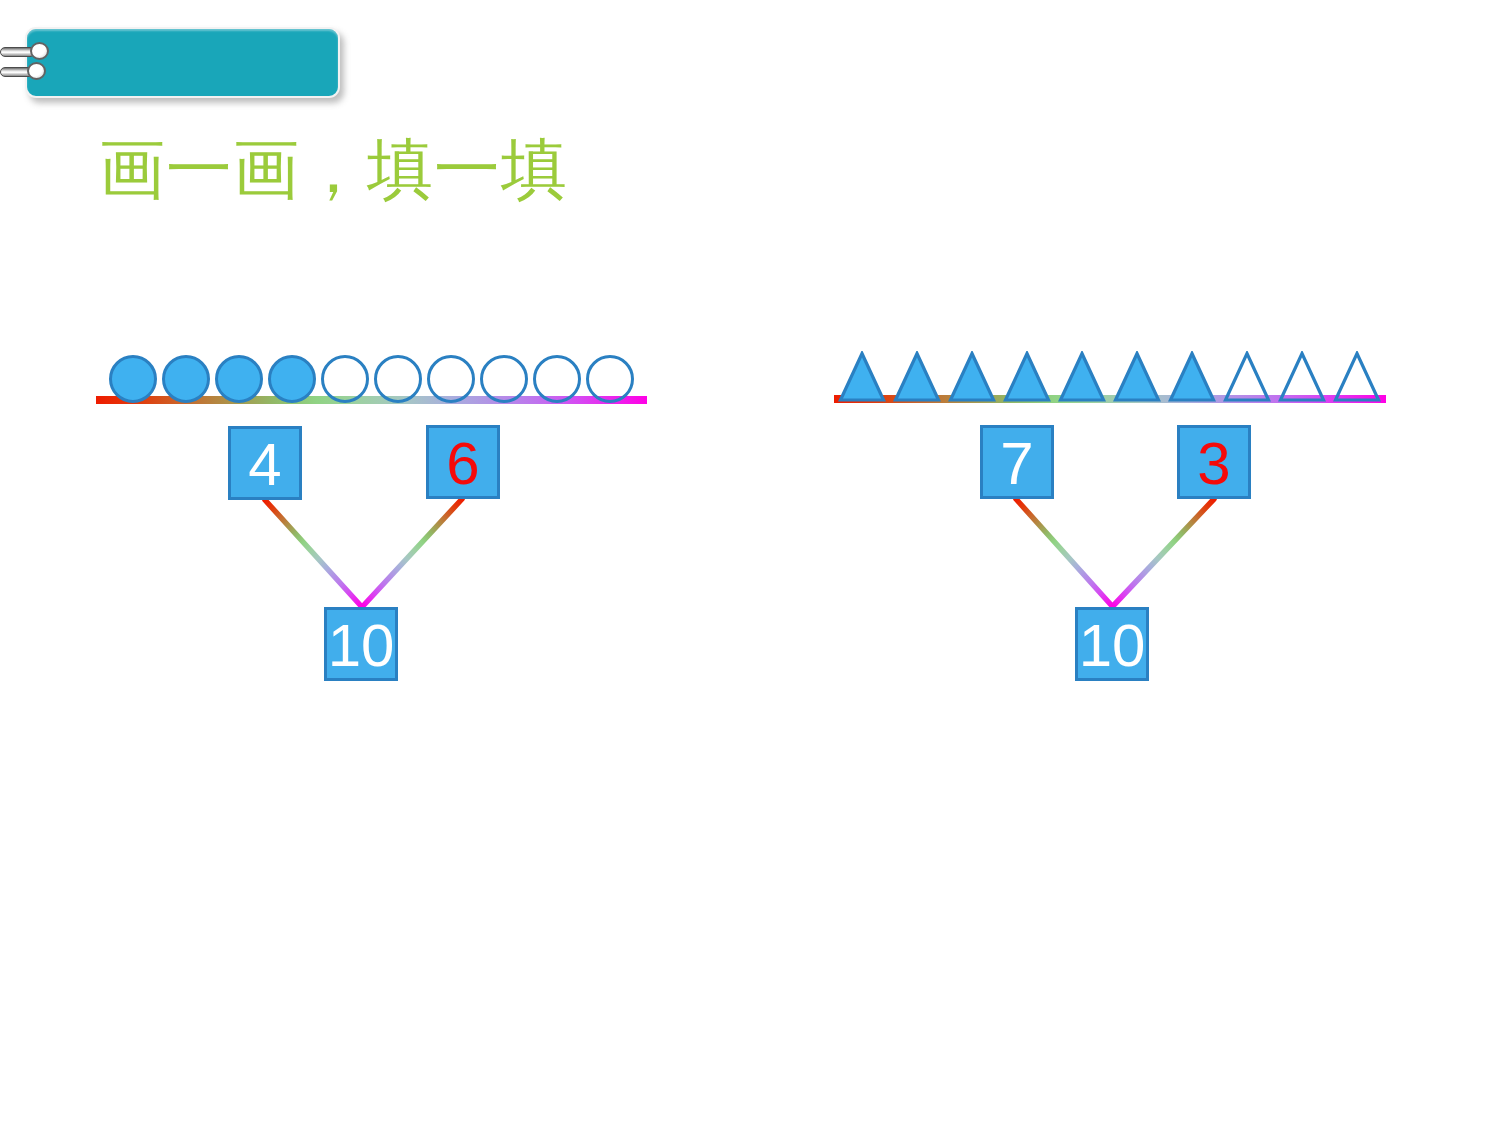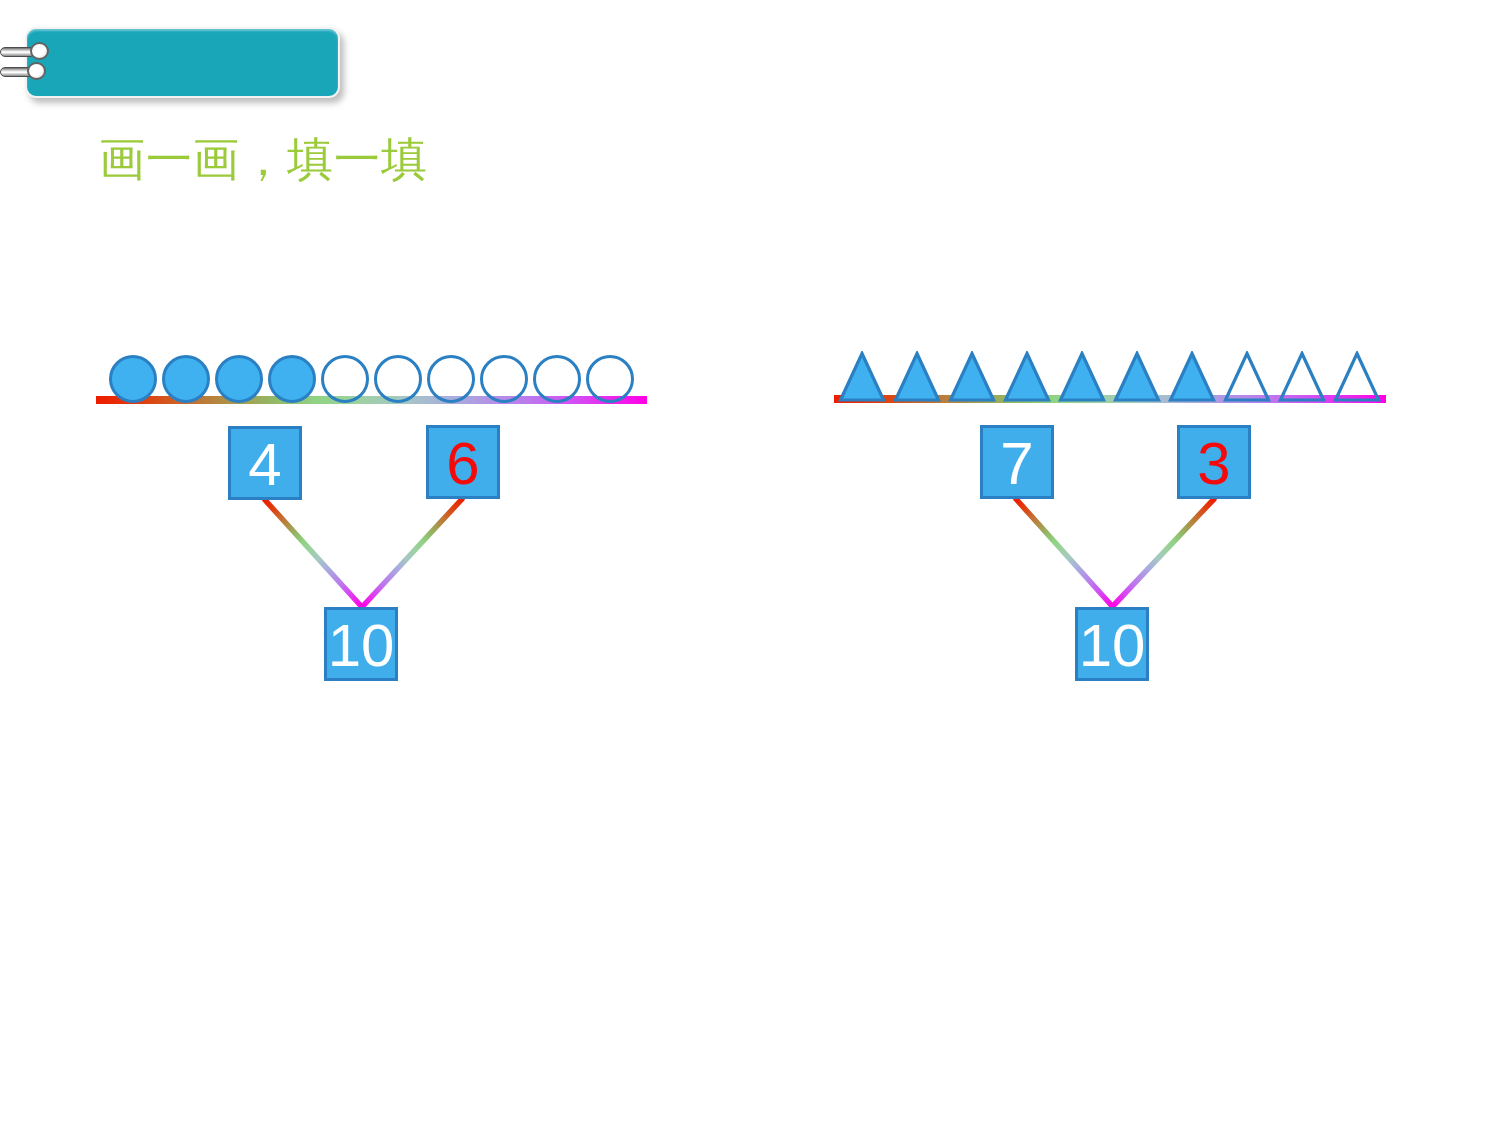--- a/index.html
+++ b/index.html
@@ -25,21 +25,21 @@
     position:absolute;width:19px;height:18px;border-radius:50%;z-index:4;
     background:radial-gradient(circle at 38% 32%,#ffffff 55%,#dcdcdc 85%,#c4c4c4);
     border:2px solid #636363;box-sizing:border-box;
   }
   .head1{left:30px;top:42px;}
   .head2{left:27px;top:62px;}
   
   .title{
     position:absolute;left:99px;top:134px;z-index:2;
     font-family:"DejaVu Serif","Liberation Serif",serif;
-    font-size:46px;line-height:1.1;letter-spacing:1px;white-space:nowrap;
+    font-size:66px;line-height:1.1;letter-spacing:1px;white-space:nowrap;
   }
   
   .shape-row{position:absolute;display:flex;z-index:2;}
   #row-left{left:109px;top:355px;gap:5px;}
   #row-right{left:838px;top:351px;gap:7px;}
   .circle{width:42px;height:42px;border-radius:50%;border:3px solid #2a80c2;box-sizing:content-box;}
   
   .baseline{position:absolute;height:8px;z-index:1;}
   #base-left{left:96px;top:396px;width:551px;}
   #base-right{left:834px;top:395px;width:552px;}

